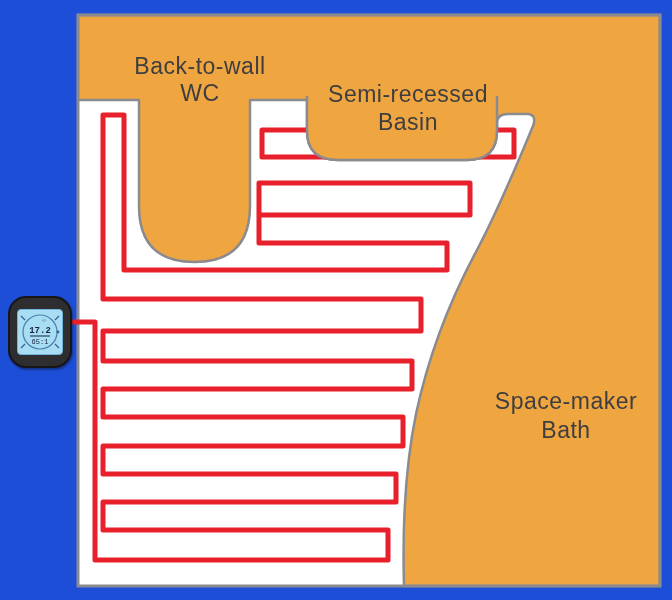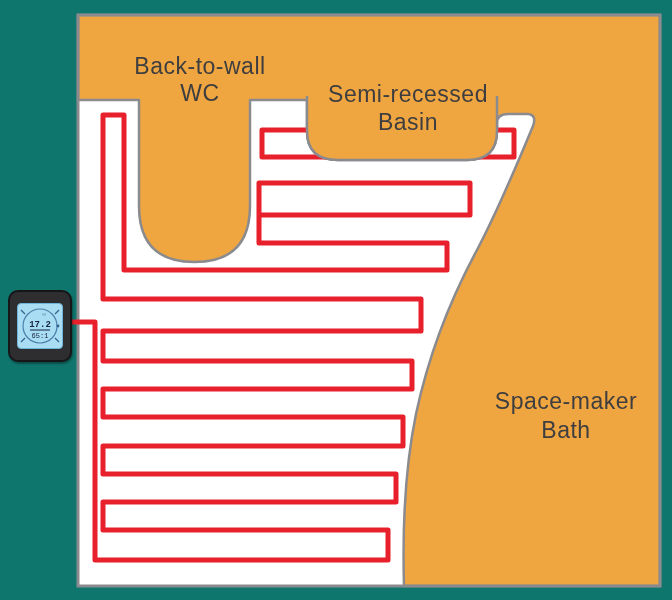--- a/index.html
+++ b/index.html
@@ -1,28 +1,28 @@
 <!DOCTYPE html>
 <html><head>
 <meta charset="utf-8">
 <style>
   html,body{margin:0;padding:0;background:#ffffff;}
   #stage{
-    position:relative;width:672px;height:600px;background:#0f766e;
+    position:relative;width:672px;height:600px;background:#1d4ed8;
     font-family:"Liberation Sans", sans-serif;overflow:hidden;
   }
   #plan-svg{position:absolute;left:0;top:0;}
   .zone-label{
     fill:#3e3e40;font-family:"Liberation Sans", sans-serif;
     font-size:23px;letter-spacing:0.5px;text-anchor:middle;
   }
   
   #thermostat{
-    position:absolute;left:8px;top:290px;width:64px;height:72px;
-    background:#2e2e30;border:2px solid #161618;border-radius:10px;
+    position:absolute;left:8px;top:296px;width:64px;height:72px;
+    background:#2e2e30;border:2px solid #161618;border-radius:18px;
     box-sizing:border-box;box-shadow:1px 2px 2px rgba(0,0,0,0.35);
   }
   #thermo-screen{
     position:absolute;left:7px;top:11px;width:46px;height:46px;
     background:#a9ddf3;border:1px solid #6fb4d9;border-radius:4px;
     box-sizing:border-box;
   }
 </style>
 </head>
 <body>

